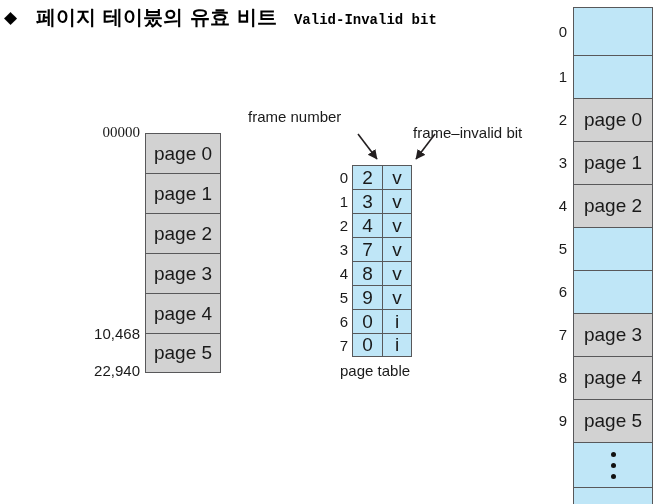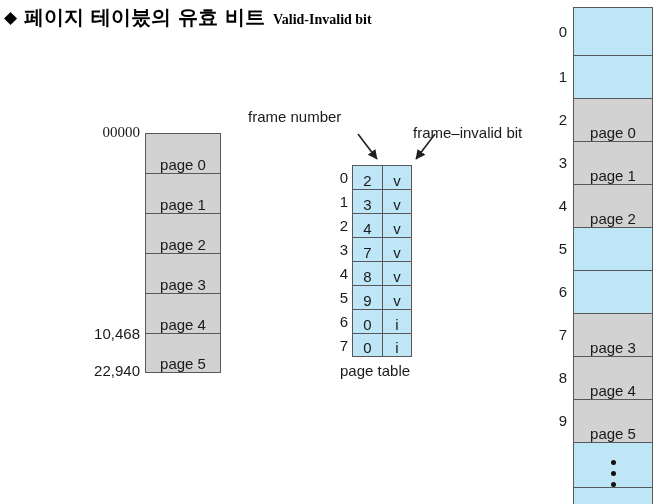--- a/index.html
+++ b/index.html
@@ -31,37 +31,38 @@
     margin-right: 7px;
     position: relative;
     top: -1px;
   }
   #slide-title .title-ko {
     font-family: "DejaVu Sans", sans-serif;
     font-weight: bold;
     font-size: 20px;
     color: #000;
     letter-spacing: 0px;
+    margin-left: 12px;
   }
   #slide-title .title-en {
-    font-family: Liberation Serif, serif;
+    font-family: Liberation Mono, monospace;
     font-weight: bold;
     font-size: 14px;
     color: #000;
-    margin-left: 8px;
+    margin-left: 17px;
   }
 
   
   .cell {
     box-sizing: border-box;
     border: 1px solid #58585a;
     display: flex;
-    align-items: flex-end;
+    align-items: center;
     justify-content: center;
-    font-size: 15px;
+    font-size: 19px;
     color: #1a1a1a;
   }
   .cell.gray  { background: #d2d2d2; }
   .cell.blue  { background: #bfe6f7; }
 
   
   #logical-memory {
     position: absolute;
     left: 145px;
     top: 133px;

